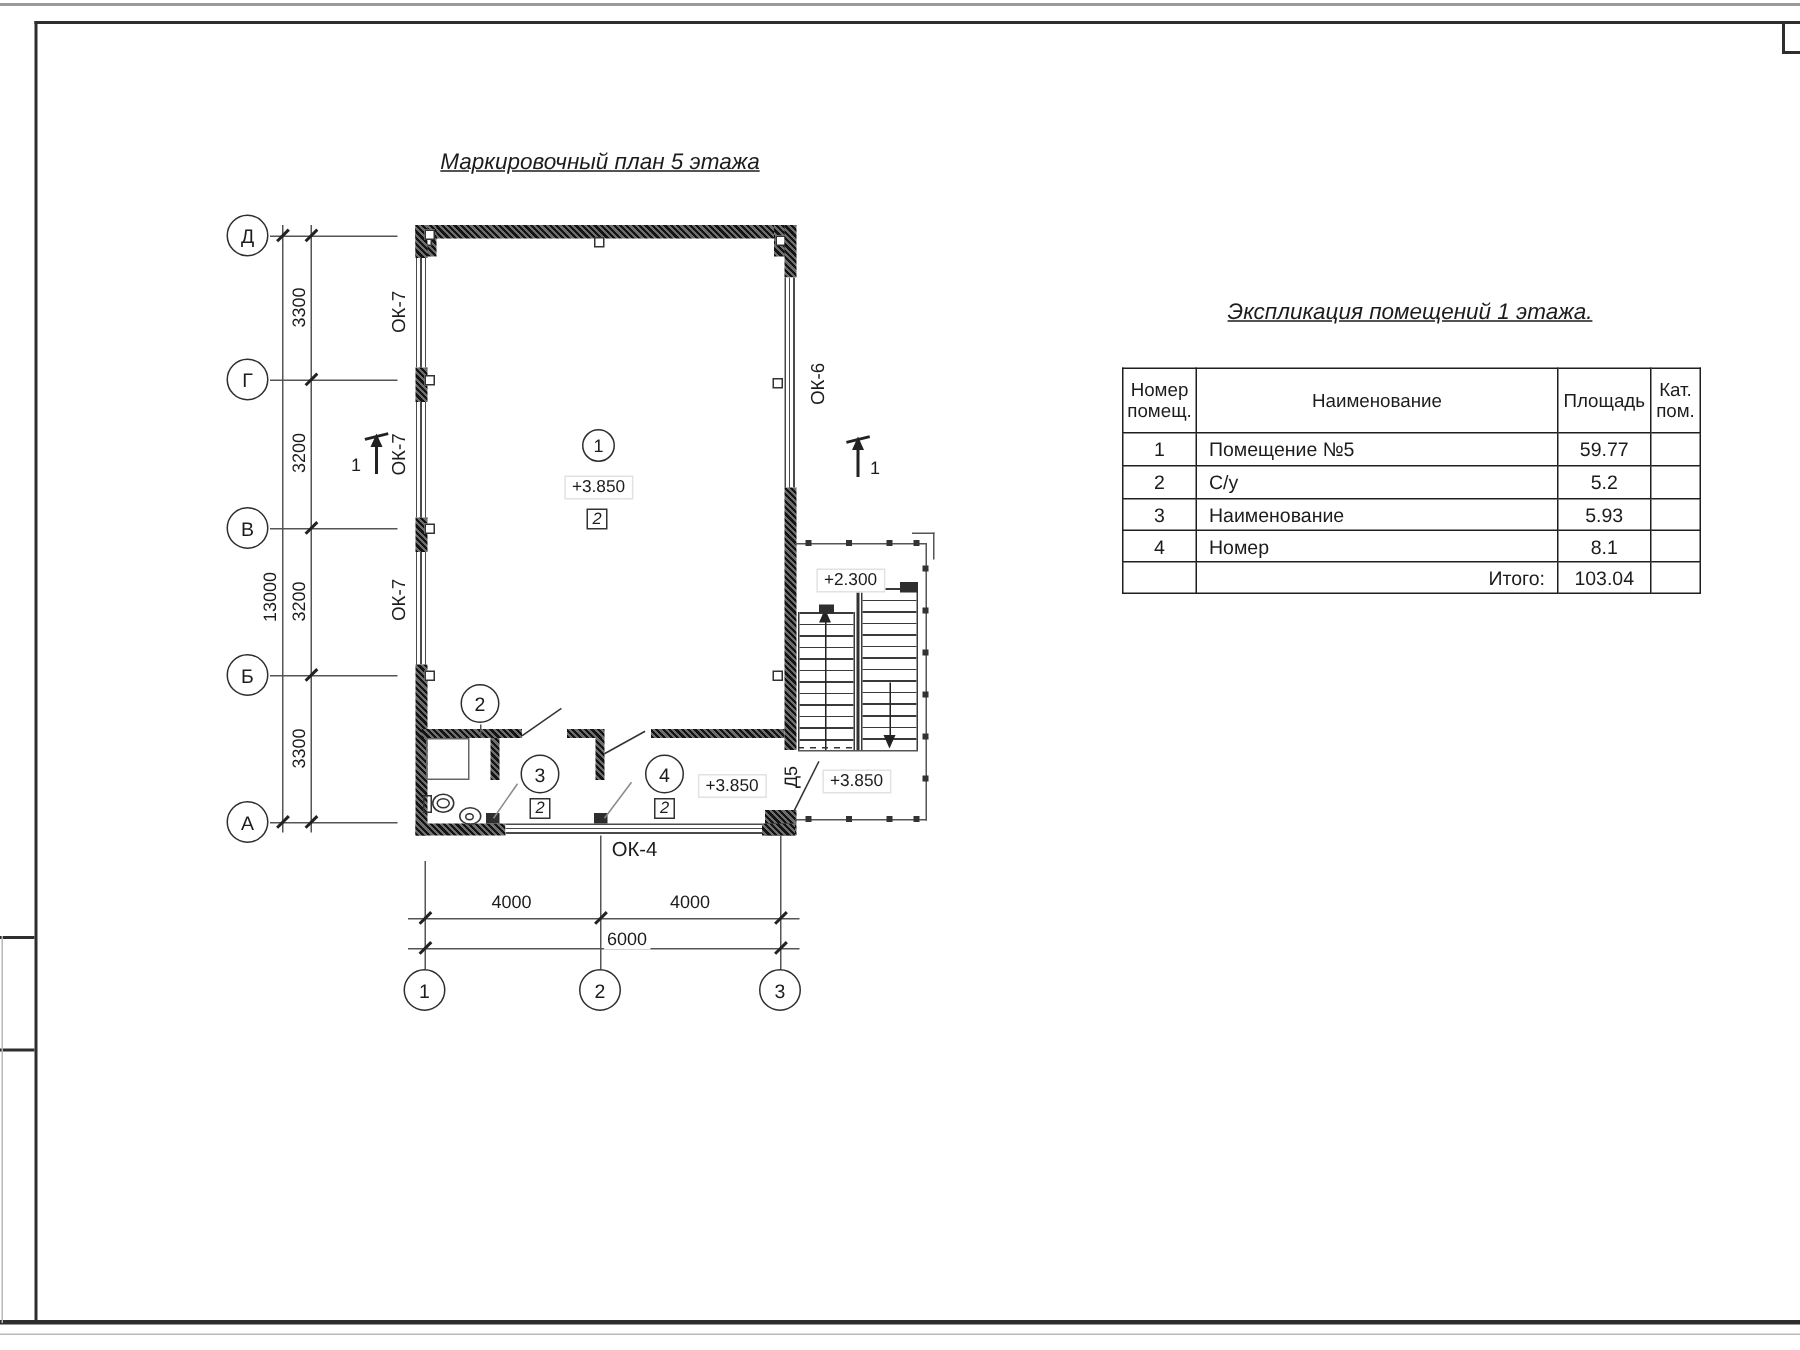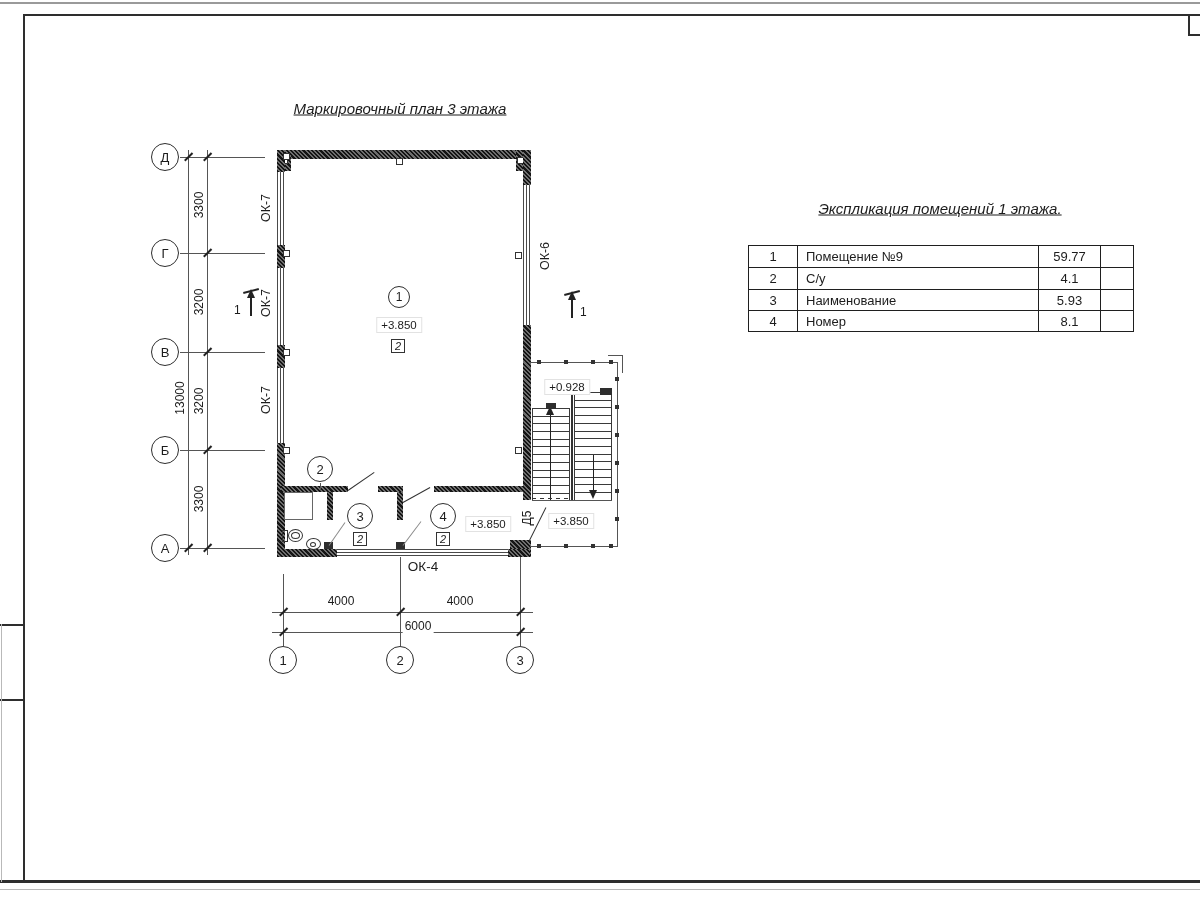--- a/index.html
+++ b/index.html
@@ -50,21 +50,21 @@
   <div class="ln" style="left:23px;top:14px;width:1177px;height:2px;"></div>
   <div class="ln" style="left:23px;top:14px;width:2px;height:868px;"></div>
   <div class="ln" style="left:0;top:880px;width:1200px;height:2.5px;"></div>
   <div class="faint" style="left:0;top:889px;width:1200px;height:1px;"></div>
   <div class="ln" style="left:0;top:624px;width:23px;height:1.5px;"></div>
   <div class="ln" style="left:0;top:699px;width:23px;height:1.5px;"></div>
   <div class="faint" style="left:1px;top:624px;width:1px;height:258px;"></div>
   <div class="ln" style="left:1188px;top:14px;width:2px;height:22px;"></div>
   <div class="ln" style="left:1188px;top:34px;width:12px;height:2px;"></div>
 
-  <div class="title" style="left:400px;top:108px;transform:translate(-50%,-50%);">Маркировочный план 3 этажа</div>
+  <div class="title" style="left:400px;top:108px;transform:translate(-50%,-50%);">Маркировочный план 5 этажа</div>
 
   <div class="circle" style="left:151px;top:143px;width:28px;height:28px;">
       <span>Д</span>
     </div>
   <div class="circle" style="left:151px;top:239px;width:28px;height:28px;">
       <span>Г</span>
     </div>
   <div class="circle" style="left:151px;top:338px;width:28px;height:28px;">
       <span>В</span>
     </div>
@@ -218,21 +218,21 @@
   <div class="thin" style="left:571px;top:392px;width:1.5px;height:108px;background:#333;"></div>
   <div class="thin" style="left:532px;top:500px;width:80px;height:1px;"></div>
   <div class="thin" style="left:550px;top:414px;width:1px;height:86px;background:#222;"></div>
   <div class="arr-up" style="left:546px;top:406px;"></div>
   <div class="thin" style="left:593px;top:455px;width:1px;height:36px;background:#222;"></div>
   <div class="arr-down" style="left:589px;top:490px;"></div>
   <div class="dash" style="left:532px;top:498px;width:38px;"></div>
   <div class="ln" style="left:546px;top:403px;width:10px;height:6px;"></div>
   <div class="ln" style="left:600px;top:388px;width:12px;height:7px;"></div>
 
-  <div class="elev" style="left:567px;top:387px;transform:translate(-50%,-50%);">+0.928</div>
+  <div class="elev" style="left:567px;top:387px;transform:translate(-50%,-50%);">+2.300</div>
   <div class="elev" style="left:571px;top:521px;transform:translate(-50%,-50%);">+3.850</div>
 
   <div class="thin" style="left:283px;top:574px;width:1px;height:72px;"></div>
   <div class="thin" style="left:400px;top:557px;width:1px;height:89px;"></div>
   <div class="thin" style="left:520px;top:557px;width:1px;height:89px;"></div>
 
   <div class="thin" style="left:272px;top:612px;width:261px;height:1px;"></div>
   <div class="thin" style="left:272px;top:632px;width:261px;height:1px;"></div>
   <div class="slash" style="left:277.5px;top:611px;"></div>
   <div class="slash" style="left:394.5px;top:611px;"></div>
@@ -257,40 +257,52 @@
   <div class="title" style="left:940px;top:208px;transform:translate(-50%,-50%);">Экспликация помещений 1 этажа.</div>
 
   <table id="expl">
     <colgroup>
         <col style="width:49px">
         <col style="width:241px">
         <col style="width:62px">
         <col style="width:33px">
       </colgroup>
     <tbody>
+        <tr style="height:43px">
+      <td class="hc">Номер помещ.</td>
+      <td class="hc">Наименование</td>
+      <td class="hc">Площадь</td>
+      <td class="hc">Кат. пом.</td>
+    </tr>
     <tr style="height:22px">
       <td class="c">1</td>
-      <td class="l">Помещение №9</td>
+      <td class="l">Помещение №5</td>
       <td class="c">59.77</td>
       <td class="c"></td>
     </tr>
     <tr style="height:22px">
       <td class="c">2</td>
       <td class="l">С/у</td>
-      <td class="c">4.1</td>
+      <td class="c">5.2</td>
       <td class="c"></td>
     </tr>
     <tr style="height:21px">
       <td class="c">3</td>
       <td class="l">Наименование</td>
       <td class="c">5.93</td>
       <td class="c"></td>
     </tr>
     <tr style="height:21px">
       <td class="c">4</td>
       <td class="l">Номер</td>
       <td class="c">8.1</td>
       <td class="c"></td>
     </tr>
+    <tr style="height:21px">
+      <td class="c"></td>
+      <td class="r">Итого:</td>
+      <td class="c">103.04</td>
+      <td class="c"></td>
+    </tr>
   </tbody>
     </table>
 
 </div>
 
 </body></html>

